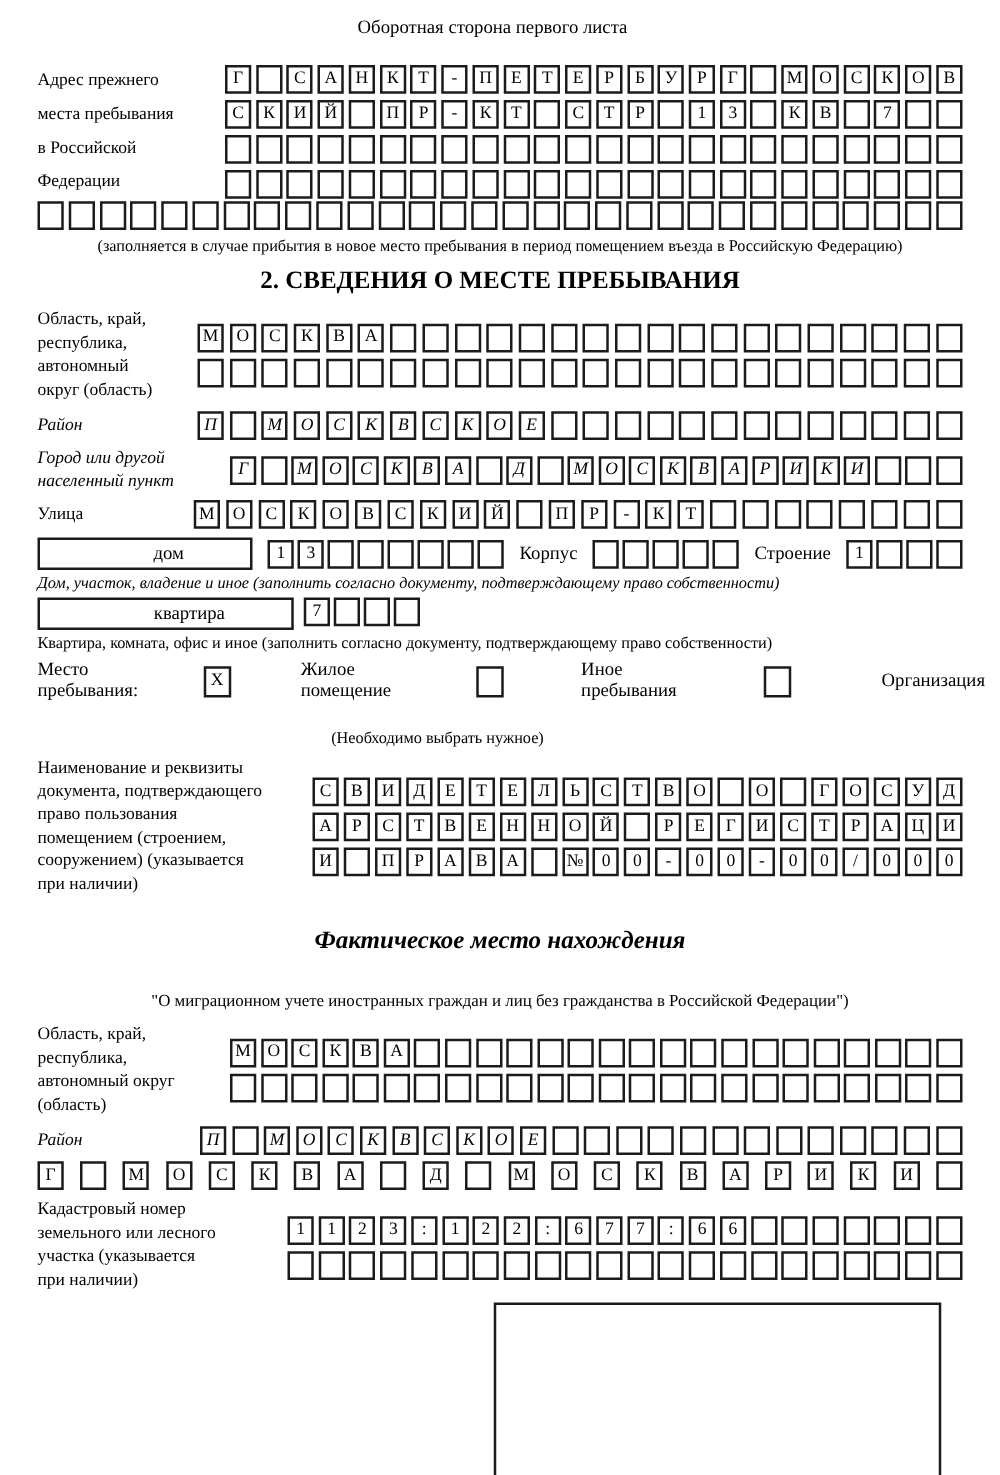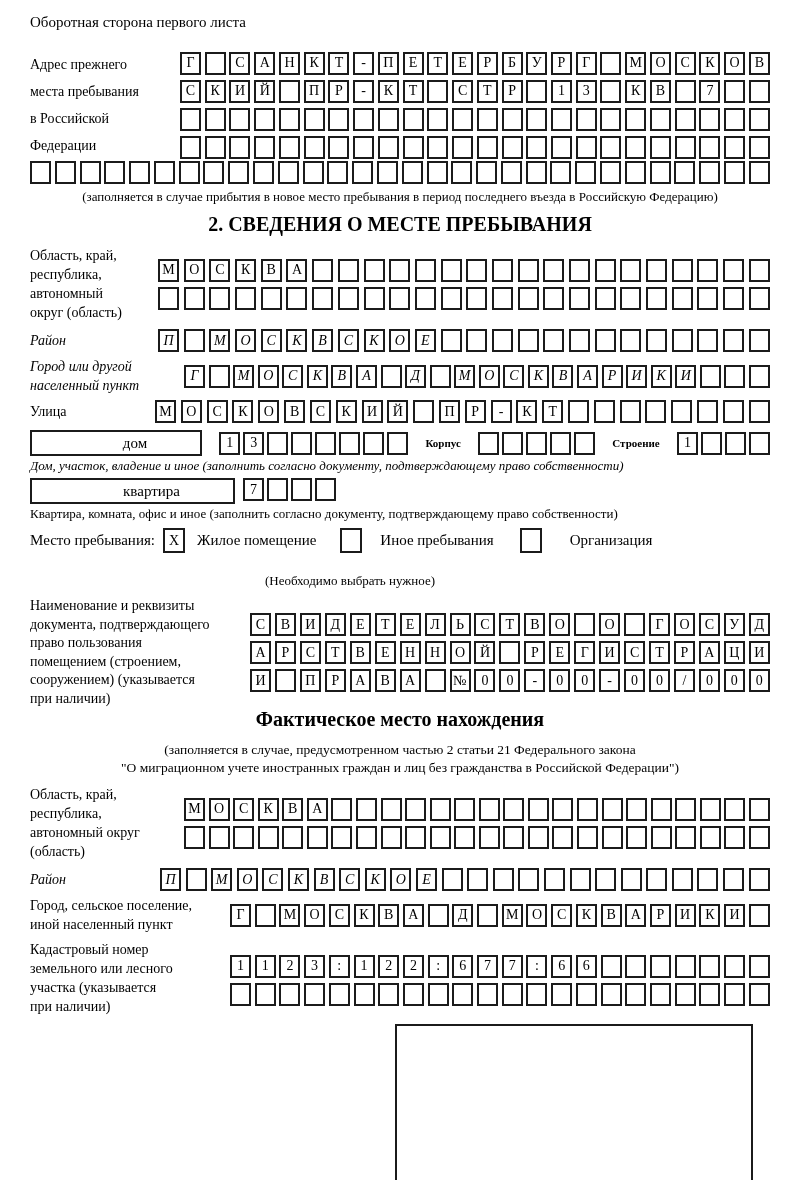--- a/index.html
+++ b/index.html
@@ -1,20 +1,20 @@
 <!DOCTYPE html>
 <html lang="ru"><head>
 <meta charset="utf-8">
 <style>
   * { margin:0; padding:0; box-sizing:border-box; }
   html,body { width:800px; background:#ffffff; color:#000; }
   body { height:1180px; overflow:hidden; font-family:"Liberation Serif", serif; }
   .page { width:800px; height:1180px; padding:14px 30px 0 30px; position:relative; }
 
-  .header-note { text-align:left; font-size:15px; padding-right:12px; margin-bottom:20px; }
+  .header-note { text-align:center; font-size:15px; padding-right:12px; margin-bottom:20px; }
 
   .row { display:flex; align-items:center; }
   .label { font-size:14px; line-height:19px; white-space:pre-line; flex:0 0 auto; }
   .rows-col { flex:1; min-width:0; }
 
   .boxrow { display:flex; justify-content:space-between; flex:1; margin-bottom:5px; }
   .boxrow.tight { margin-bottom:0; }
   .cell {
     flex:0 0 auto; width:21px; height:23px;
     border:2px solid #1b1b1b; background:#fff;
@@ -25,23 +25,23 @@
   .boxgroup .cell { margin-right:3px; }
   .boxgroup .cell:last-child { margin-right:0; }
 
   .caption { font-size:13px; line-height:16px; }
   .caption.center { text-align:center; }
 
   .sec-title { text-align:center; font-weight:bold; font-size:20px; margin:8px 0 10px 0; }
 
   .widebox { border:2px solid #1b1b1b; height:26px; display:flex; align-items:center; justify-content:center; font-size:15px; flex:0 0 auto;padding-left:38px; }
 
-  .inline-label { font-size:11px; line-height:26px; flex:0 0 auto;font-weight:bold; }
-
-  .mesto-row { display:flex; align-items:center; font-size:15px; margin:6px 0 2px 0; }
+  .inline-label { font-size:15px; line-height:26px; flex:0 0 auto; }
+
+  .mesto-row { display:flex; align-items:center; font-size:15px; margin:6px 0 2px 0;gap:44px; }
   .checkbox { width:22px; height:25px; border:2px solid #1b1b1b; display:flex; align-items:center; justify-content:center; font-size:14px; flex:0 0 auto; }
 
   .hint { font-size:13px; margin:20px 0 8px 155px; width:330px; text-align:center; }
 
   .fact-caption { text-align:center; font-size:13.5px; line-height:18px; margin-bottom:8px; }
 
   .stamp-box { width:358px; height:172px; border:2px solid #1b1b1b; margin-left:365px; margin-top:8px; }
 
   .mb2 { margin-bottom:2px; } .mb4 { margin-bottom:4px;font-style:italic; } .mb6 { margin-bottom:6px; }
   .mt6 { margin-top:6px; }
@@ -190,21 +190,21 @@
       <span class="cell"></span>
       <span class="cell"></span>
       <span class="cell"></span>
       <span class="cell"></span>
       <span class="cell"></span>
       <span class="cell"></span>
       <span class="cell"></span>
       <span class="cell"></span>
       <span class="cell"></span>
     </div>
-  <div class="caption center mb2">(заполняется в случае прибытия в новое место пребывания в период последнего въезда в Российскую Федерацию)</div>
+  <div class="caption center mb2">(заполняется в случае прибытия в новое место пребывания в период помещением въезда в Российскую Федерацию)</div>
 
   <div class="sec-title">2. СВЕДЕНИЯ О МЕСТЕ ПРЕБЫВАНИЯ</div>
 
   <div class="row">
     <div class="label" style="width:128px;">Область, край,
 республика,
 автономный
 округ (область)</div>
     <div class="rows-col">
       <div class="boxrow">
@@ -478,23 +478,23 @@
           <span class="cell">0</span>
           <span class="cell">0</span>
           <span class="cell">/</span>
           <span class="cell">0</span>
           <span class="cell">0</span>
           <span class="cell">0</span>
         </div>
     </div>
   </div>
 
-  <div class="sec-title" style="margin-top:0;">Фактическое место нахождения</div>
+  <div class="sec-title" style="margin-top:24px;font-style:italic;">Фактическое место нахождения</div>
   <div class="fact-caption">
-    <span>(заполняется в случае, предусмотренном частью 2 статьи 21 Федерального закона</span><br>
+    <br>
     <span>"О миграционном учете иностранных граждан и лиц без гражданства в Российской Федерации")</span>
   </div>
 
   <div class="row">
     <div class="label" style="width:154px;">Область, край,
 республика,
 автономный округ
 (область)</div>
     <div class="rows-col">
       <div class="boxrow">
@@ -576,22 +576,20 @@
         <span class="cell"></span>
         <span class="cell"></span>
         <span class="cell"></span>
         <span class="cell"></span>
         <span class="cell"></span>
         <span class="cell"></span>
       </div>
   </div>
 
   <div class="row mb6" style="align-items:center;">
-    <div class="label" style="width:200px;">Город, сельское поселение,
-иной населенный пункт</div>
     <div class="boxrow tight">
         <span class="cell">Г</span>
         <span class="cell"></span>
         <span class="cell">М</span>
         <span class="cell">О</span>
         <span class="cell">С</span>
         <span class="cell">К</span>
         <span class="cell">В</span>
         <span class="cell">А</span>
         <span class="cell"></span>

